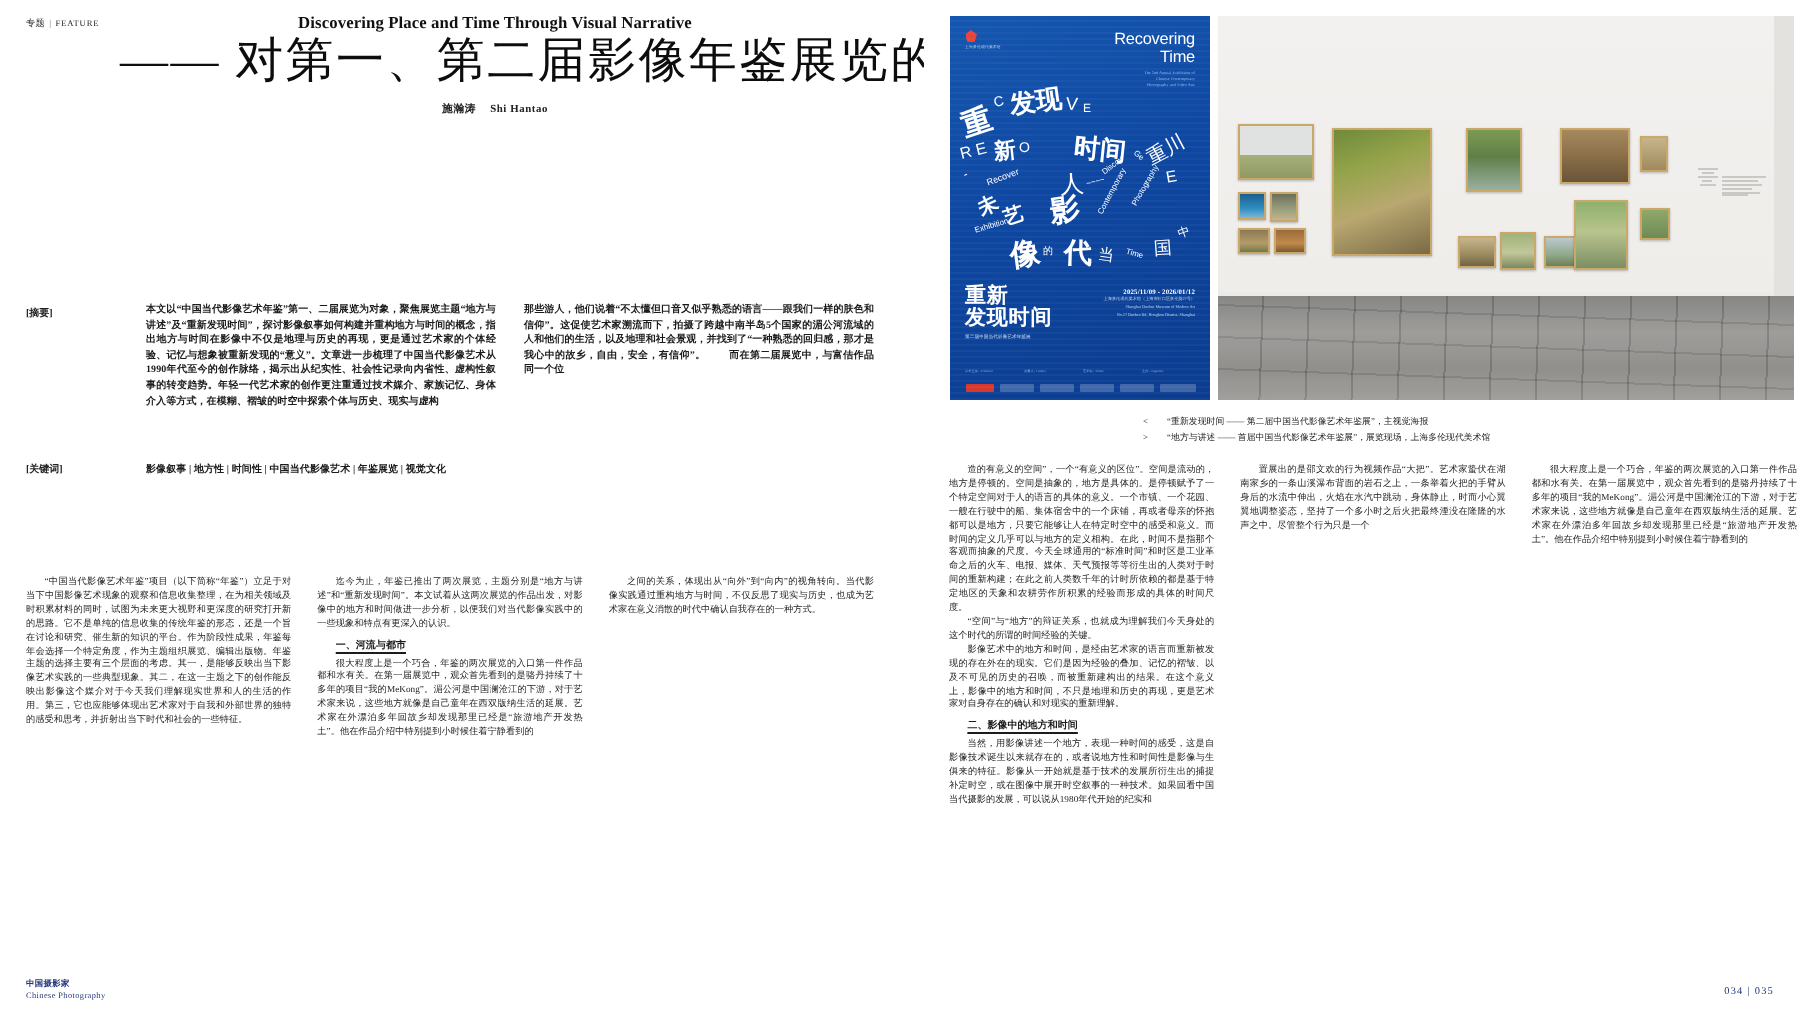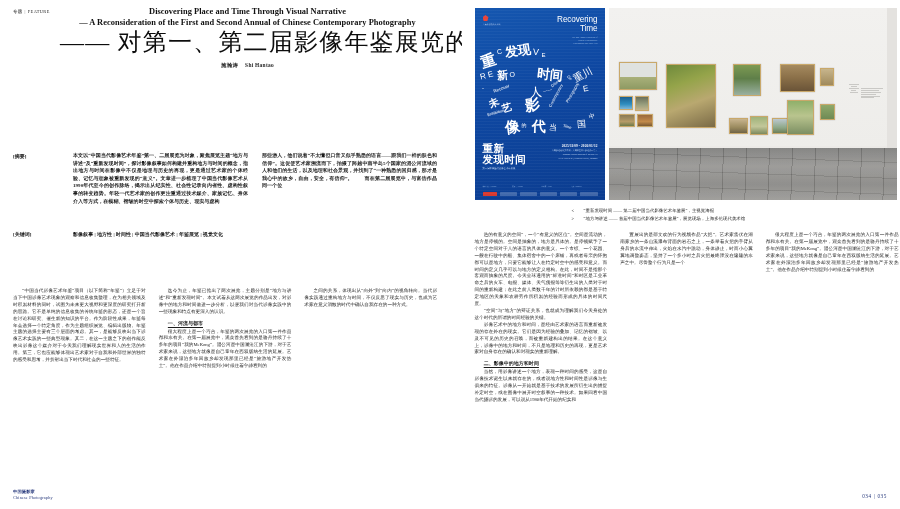--- a/index.html
+++ b/index.html
@@ -158,21 +158,20 @@
 
   <div class="page page-left">
 
     <div class="runhead">
       <span>专题</span><span class="sep">|</span><span class="en">FEATURE</span>
     </div>
 
     <div class="titleblock">
       <div class="en-title">
         <div>Discovering Place and Time Through Visual Narrative</div>
-        <div>— A Reconsideration of the First and Second Annual of Chinese Contemporary Photography</div>
       </div>
       <div class="cn-title2">—— 对第一、第二届影像年鉴展览的再思考</div>
       <div class="byline">
         <span>施瀚涛</span><span class="en">Shi Hantao</span>
       </div>
     </div>
 
     <div class="abs-wrap">
       <div class="abs-row">
         <div class="abs-label">[摘要]</div>

